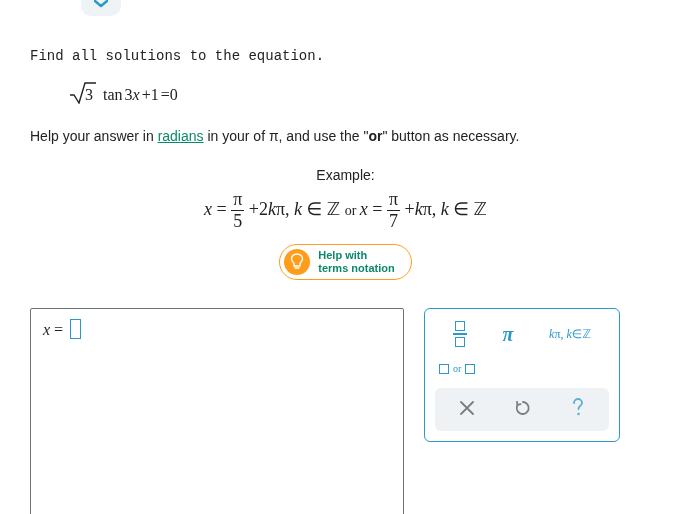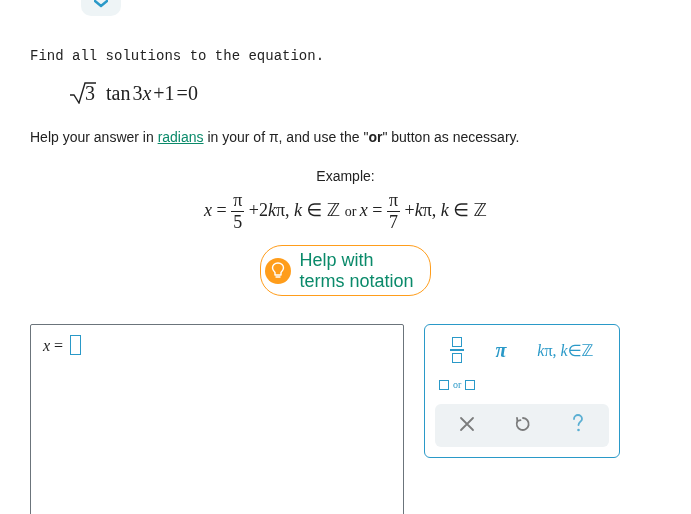--- a/index.html
+++ b/index.html
@@ -22,21 +22,21 @@
     justify-content: center;
     padding-top: 0;
   }
   .chevron {
     width: 14px;
     height: 8px;
   }
   .problem-text { margin-top: 32px; margin-bottom: 18px; font-family: Liberation Mono, monospace; }
   .equation-row {
     font-family: 'Times New Roman', Times, serif;
-    font-size: 20px;
+    font-size: 16px;
     margin-left: 40px;
     margin-bottom: 22px;
   }
   .sqrt-wrap { display:inline-block; }
   .instruction { margin-bottom: 20px; line-height: 1.5; }
   .link { color: #0a8a6a; text-decoration: underline; cursor: pointer; text-align: center; }
   .orbold { font-weight: bold; }
   .example-row {
     display: flex;
     align-items: center;
@@ -66,21 +66,21 @@
   }
   .bulb-circle {
     width: 26px;
     height: 26px;
     border-radius: 50%;
     background: #ff9d1b;
     display: flex;
     align-items: center;
     justify-content: center;
   }
-  .help-text { color: #0a8a6a; font-weight: normal; font-size: 18px; line-height: 1.15; }
+  .help-text { color: #0a8a6a; font-weight: bold; font-size: 11px; line-height: 1.15; }
   .work-area {
     display: flex;
     gap: 20px;
     align-items: flex-start;
   }
   .answer-box {
     width: 374px;
     height: 250px;
     border: 1.5px solid #6b747b;
     border-radius: 2px;
@@ -126,21 +126,21 @@
     font-family: Georgia, 'Times New Roman', serif;
     font-size: 20px;
     color: #2a99c8;
     font-style: italic;
     font-weight: bold;
     cursor: pointer;
   }
   .ktemplate {
     font-family: 'Times New Roman', serif;
     font-style: italic;
-    font-size: 16px;
+    font-size: 12px;
     color: #2a99c8;
     cursor: pointer;
   }
   .palette-row2 {
     display: flex;
     align-items: center;
     gap: 4px;
     margin-bottom: 14px;
     cursor: pointer;
     padding-left: 4px;

